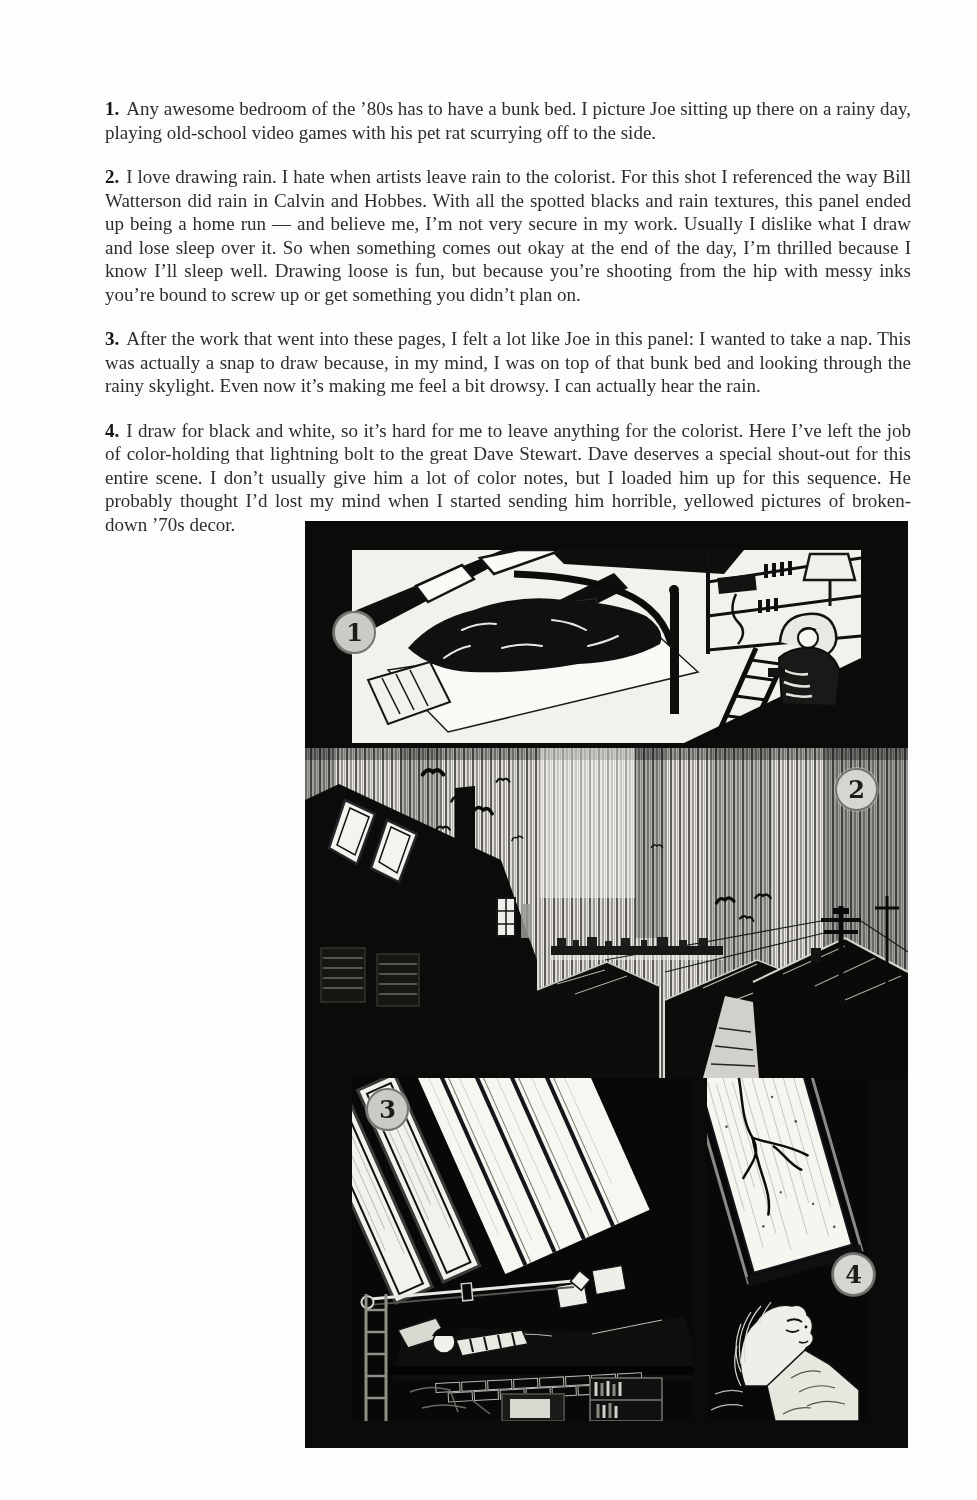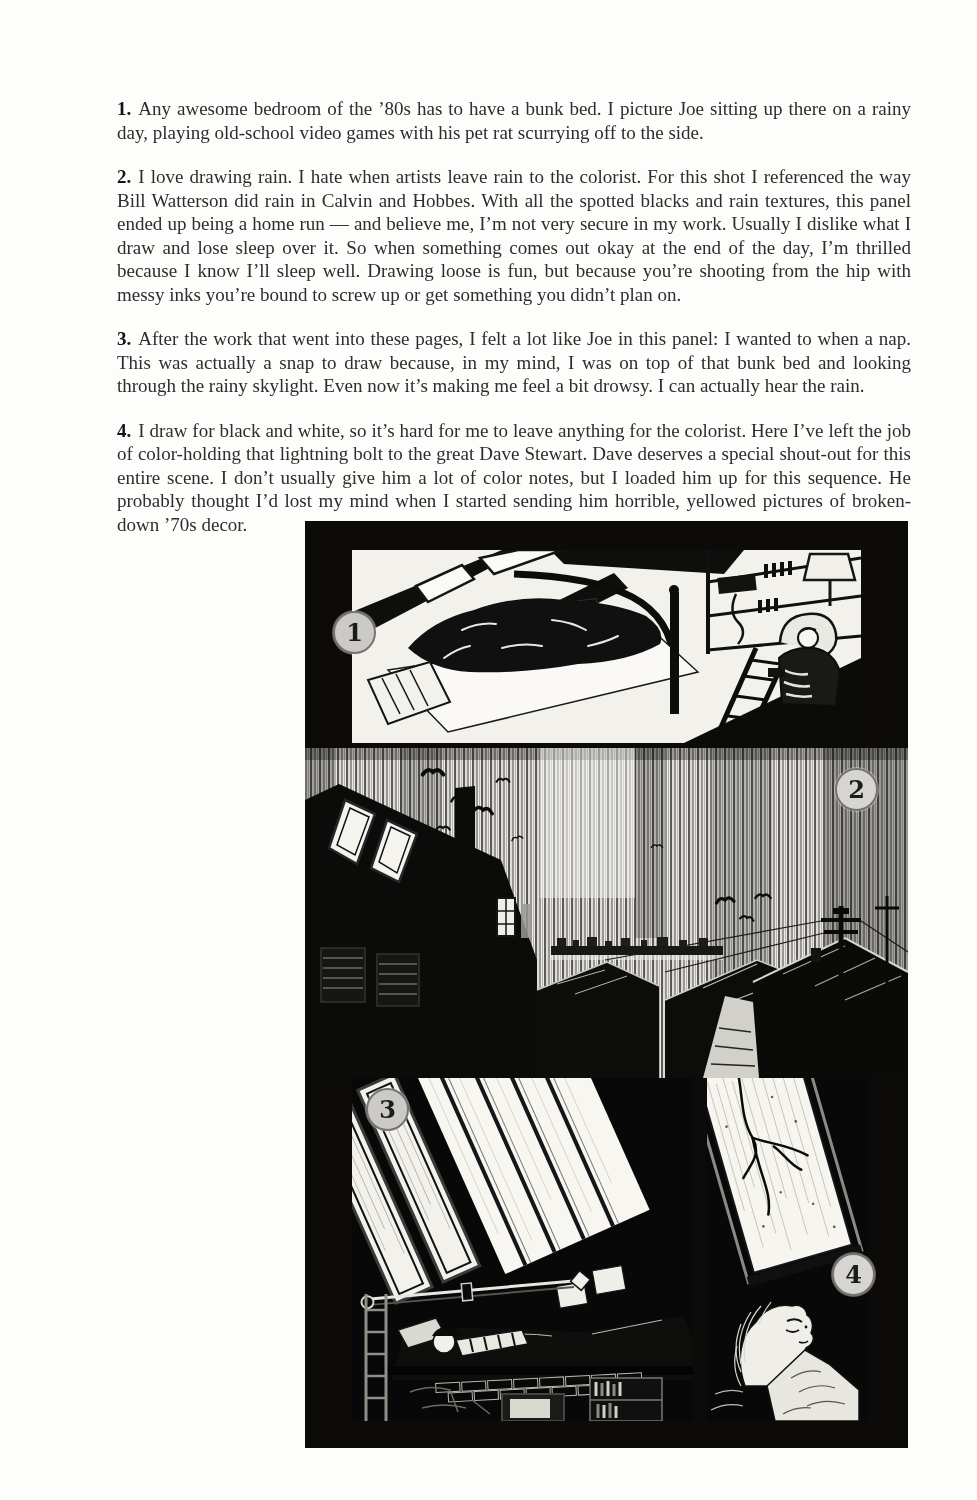--- a/index.html
+++ b/index.html
@@ -5,21 +5,21 @@
   html,body{margin:0;padding:0;background:#e9e9e9;}
   .sheet{
     position:relative;width:977px;height:1500px;margin:0 auto;
     background:#fdfdfb;overflow:hidden;
     font-family:"Liberation Serif","DejaVu Serif",serif;
   }
   
   .commentary{position:absolute;left:105px;top:97px;width:806px;}
   .note{
     font-size:19px;line-height:23.5px;color:#2d2d2d;
-    text-align:justify;margin:0 0 21px 12px;
+    text-align:justify;margin:0 0 21px 0;
   }
   .note .num{font-weight:bold;color:#141414;margin-right:7px;}
   
   .comic{position:absolute;left:305px;top:521px;width:603px;height:927px;background:#0c0b09;}
   .panel{position:absolute;overflow:hidden;}
   .panel svg{display:block;width:100%;height:100%;}
   .p1{left:47px;top:29px;width:509px;height:193px;background:#f3f1ec;}
   .p2{left:0;top:227px;width:603px;height:330px;background:#eceae5;}
   .p3{left:47px;top:557px;width:341px;height:343px;background:#080808;}
   .p4{left:402px;top:557px;width:160px;height:343px;background:#080808;}
@@ -37,21 +37,21 @@
   .b4{left:527px;top:732px;background:#d6d5d1;}
 </style>
 </head>
 <body>
 
 <div class="sheet">
 
   <div class="commentary">
     <p class="note"><span class="num">1.</span><span>Any awesome bedroom of the ’80s has to have a bunk bed. I picture Joe sitting up there on a rainy day, playing old-school video games with his pet rat scurrying off to the side.</span></p>
     <p class="note"><span class="num">2.</span><span>I love drawing rain. I hate when artists leave rain to the colorist. For this shot I referenced the way Bill Watterson did rain in Calvin and Hobbes. With all the spotted blacks and rain textures, this panel ended up being a home run — and believe me, I’m not very secure in my work. Usually I dislike what I draw and lose sleep over it. So when something comes out okay at the end of the day, I’m thrilled because I know I’ll sleep well. Drawing loose is fun, but because you’re shooting from the hip with messy inks you’re bound to screw up or get something you didn’t plan on.</span></p>
-    <p class="note"><span class="num">3.</span><span>After the work that went into these pages, I felt a lot like Joe in this panel: I wanted to when a nap. This was actually a snap to draw because, in my mind, I was on top of that bunk bed and looking through the rainy skylight. Even now it’s making me feel a bit drowsy. I can actually hear the rain.</span></p>
+    <p class="note"><span class="num">3.</span><span>After the work that went into these pages, I felt a lot like Joe in this panel: I wanted to take a nap. This was actually a snap to draw because, in my mind, I was on top of that bunk bed and looking through the rainy skylight. Even now it’s making me feel a bit drowsy. I can actually hear the rain.</span></p>
     <p class="note"><span class="num">4.</span><span>I draw for black and white, so it’s hard for me to leave anything for the colorist. Here I’ve left the job of color-holding that lightning bolt to the great Dave Stewart. Dave deserves a special shout-out for this entire scene. I don’t usually give him a lot of color notes, but I loaded him up for this sequence. He probably thought I’d lost my mind when I started sending him horrible, yellowed pictures of broken-down ’70s decor.</span></p>
   </div>
 
   <div class="comic">
 
     <div class="panel p1" aria-label="Attic bedroom with bunk bed, rumpled blankets, shelves of games and Joe sitting with his video games">
       <svg viewBox="0 0 509 193" preserveAspectRatio="none">
         <rect width="509" height="193" fill="#f3f1ec"></rect>
         <g fill="#0e0e0d">
           <polygon points="0,62 150,0 172,0 8,86"></polygon>

